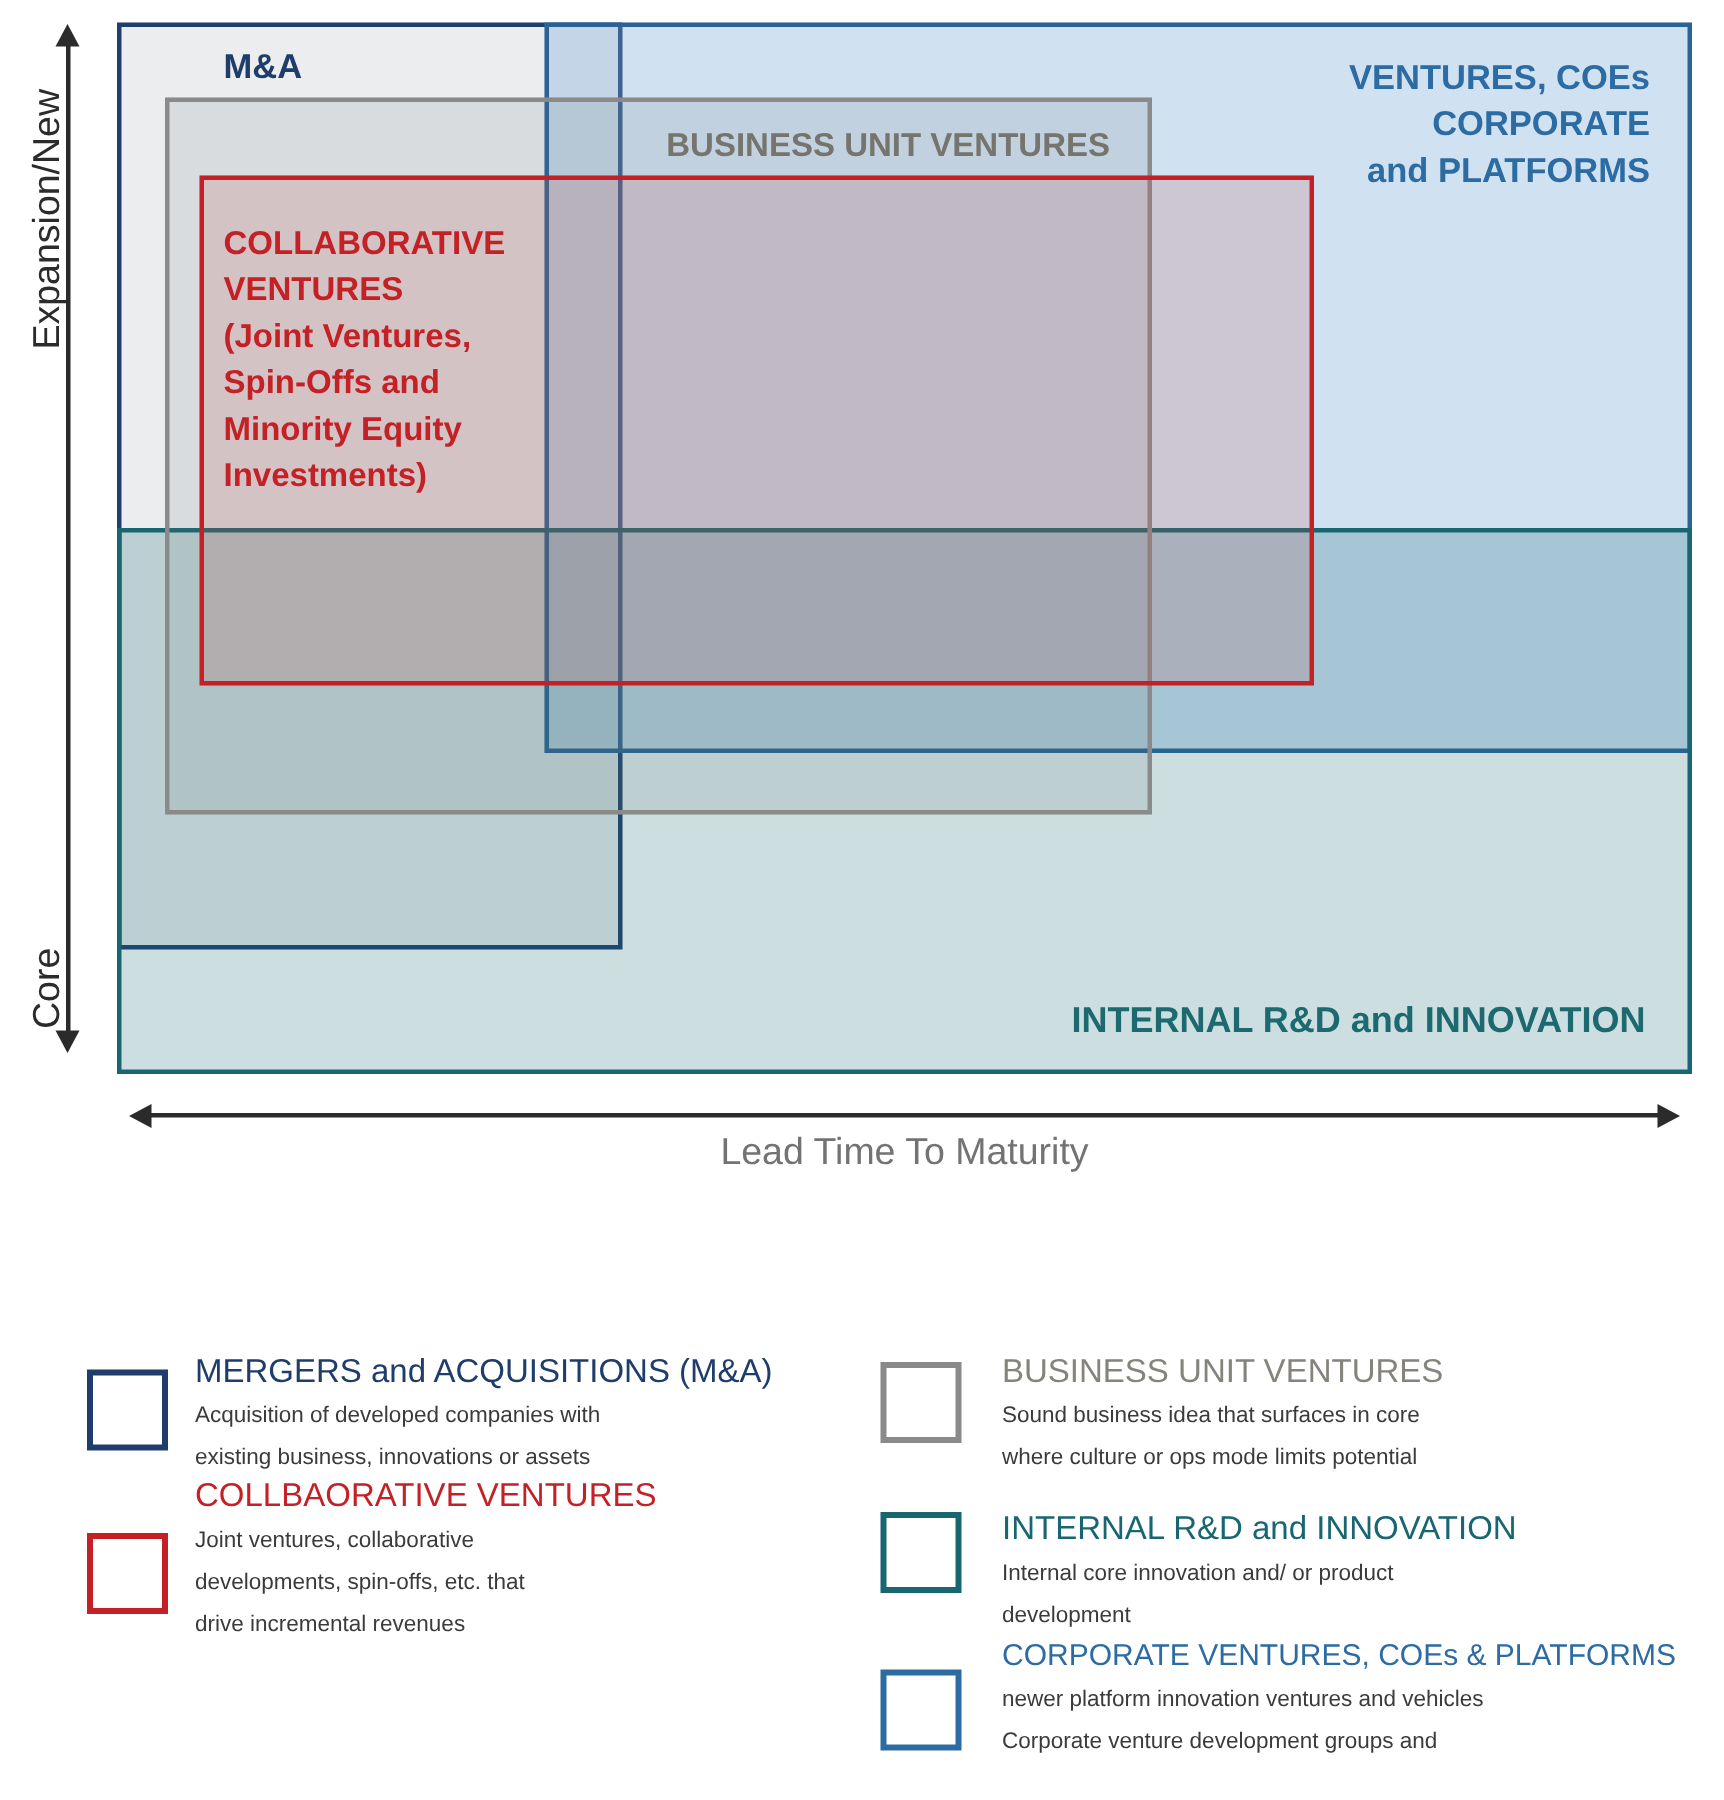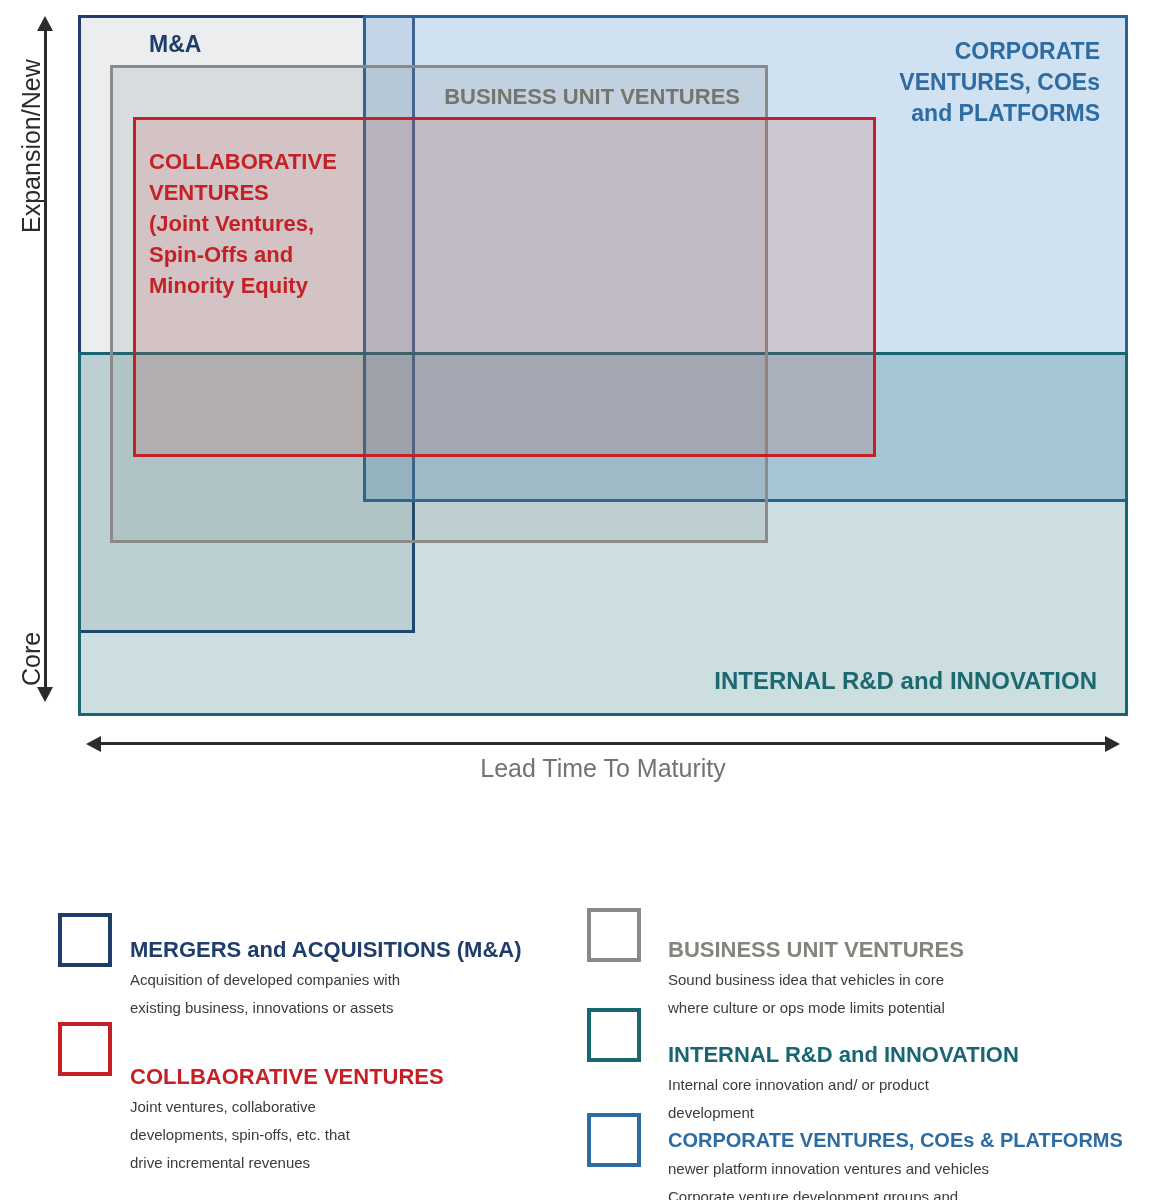--- a/index.html
+++ b/index.html
@@ -57,26 +57,26 @@
   
   .swatch { box-sizing:border-box; width:54px; height:54px; background:#ffffff; }
   .sw-mna      { left:58px;  top:913px;  border:4px solid #1e3d6b; }
   .sw-collab   { left:58px;  top:1022px; border:4px solid #c42127; }
   .sw-buv      { left:587px; top:908px;  border:4px solid #8a8a8a; }
   .sw-internal { left:587px; top:1008px; border:4px solid #176672; }
   .sw-corp     { left:587px; top:1113px; border:4px solid #2d6ca3; }
 
   .legend-text { width:470px; }
   .lt-mna      { left:130px; top:901px; }
-  .lt-collab   { left:130px; top:1028px; }
+  .lt-collab   { left:130px; top:984px; }
   .lt-buv      { left:668px; top:901px; }
   .lt-internal { left:668px; top:1006px; }
   .lt-corp     { left:668px; top:1093px; }
 
-  .legend-title { font-weight:bold; font-size:22px; margin-bottom:3px; white-space:nowrap;margin-top:36px; }
+  .legend-title { font-weight:normal; font-size:22px; margin-bottom:3px; white-space:nowrap; }
   .lt-corp .legend-title { font-size:20px; }
   .t-navy { color:#1e3d6b; } .t-red { color:#c42127; } .t-gray { color:#85847c; }
   .t-teal { color:#176672; } .t-blue { color:#2d6ca3; }
   .legend-body { font-size:15px; color:#3b3b3b; line-height:28px; white-space:nowrap; }
 </style>
 </head>
 <body>
 
 <div class="stage">
 
@@ -93,33 +93,34 @@
 
   <div class="abs region mna-box"></div>
   <div class="abs region corporate-box"></div>
   <div class="abs region internal-box"></div>
   <div class="abs region buv-box"></div>
   <div class="abs region collab-box"></div>
 
   <div class="abs region-label mna-label">M&amp;A</div>
 
   <div class="abs region-label corporate-label">
+    <div>VENTURES, COEs</div>
     <div>CORPORATE</div>
-    <div>VENTURES, COEs</div>
     <div>and PLATFORMS</div>
   </div>
 
   <div class="abs region-label buv-label">BUSINESS UNIT VENTURES</div>
 
   <div class="abs region-label collab-label">
     <div>COLLABORATIVE</div>
     <div>VENTURES</div>
     <div>(Joint Ventures,</div>
     <div>Spin-Offs and</div>
     <div>Minority Equity</div>
+    <div>Investments)</div>
   </div>
 
   <div class="abs region-label internal-label">INTERNAL R&amp;D and INNOVATION</div>
 
   <div class="abs swatch sw-mna"></div>
   <div class="abs legend-text lt-mna">
     <div class="legend-title t-navy">MERGERS and ACQUISITIONS (M&amp;A)</div>
     <div class="legend-body">Acquisition of developed companies with</div>
     <div class="legend-body">existing business, innovations or assets</div>
   </div>
@@ -128,21 +129,21 @@
   <div class="abs legend-text lt-collab">
     <div class="legend-title t-red">COLLBAORATIVE VENTURES</div>
     <div class="legend-body">Joint ventures, collaborative</div>
     <div class="legend-body">developments, spin-offs, etc. that</div>
     <div class="legend-body">drive incremental revenues</div>
   </div>
 
   <div class="abs swatch sw-buv"></div>
   <div class="abs legend-text lt-buv">
     <div class="legend-title t-gray">BUSINESS UNIT VENTURES</div>
-    <div class="legend-body">Sound business idea that vehicles in core</div>
+    <div class="legend-body">Sound business idea that surfaces in core</div>
     <div class="legend-body">where culture or ops mode limits potential</div>
   </div>
 
   <div class="abs swatch sw-internal"></div>
   <div class="abs legend-text lt-internal">
     <div class="legend-title t-teal">INTERNAL R&amp;D and INNOVATION</div>
     <div class="legend-body">Internal core innovation and/ or product</div>
     <div class="legend-body">development</div>
   </div>
 

